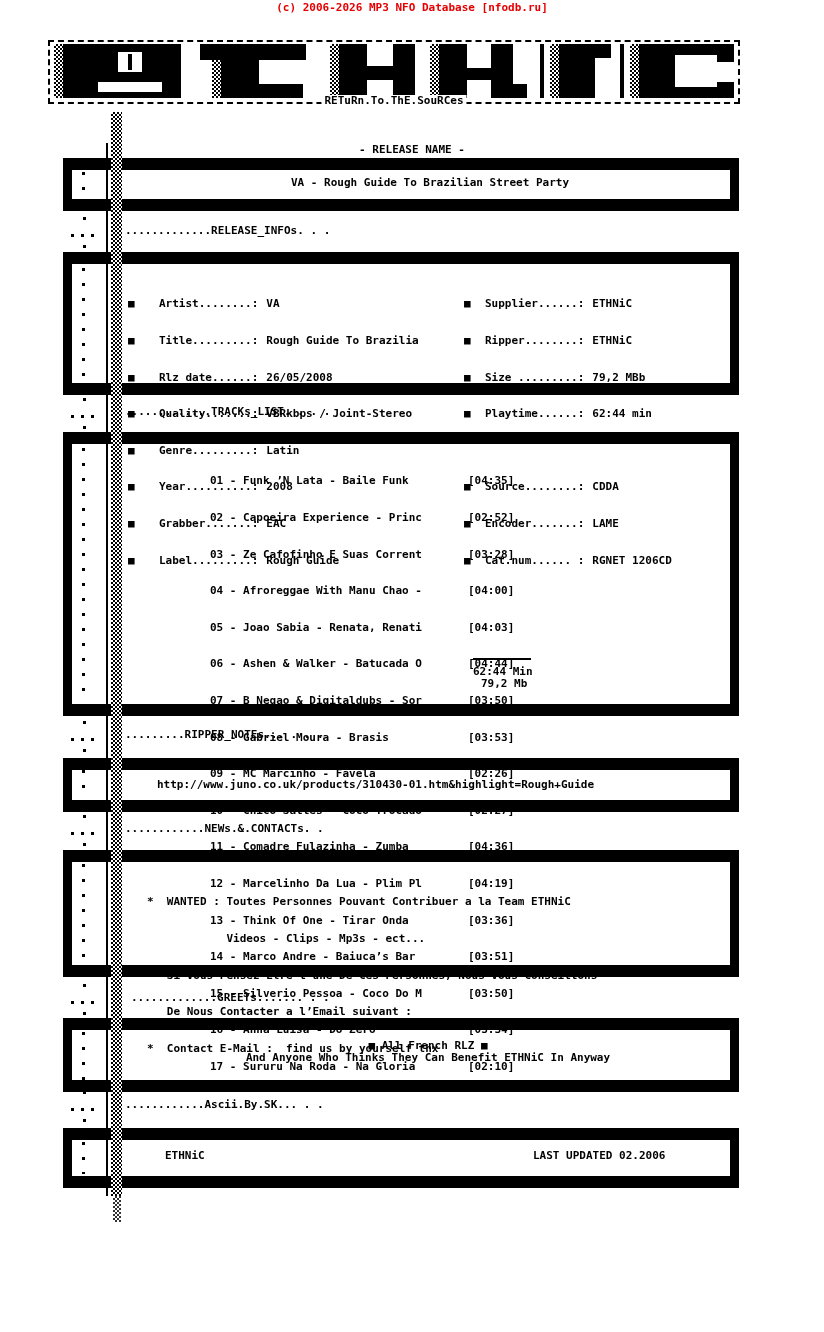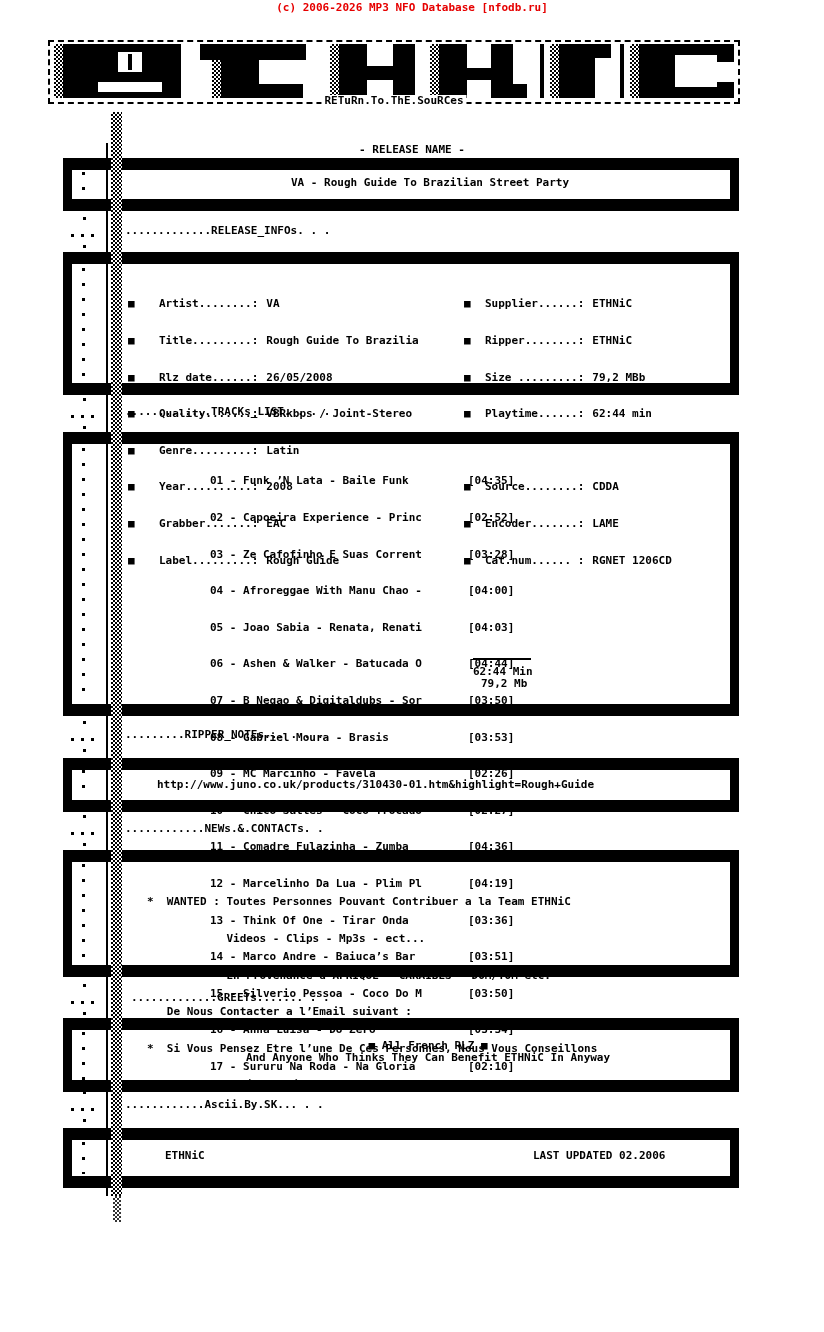--- a/index.html
+++ b/index.html
@@ -167,23 +167,22 @@
   <div class="dot" style="top:815px;"></div>
   <div class="hdots" style="top:832px;"></div>
   <div class="mono z4" style="left:125px;top:823px;">............NEWs.&amp;.CONTACTs. .</div>
   <div class="dot" style="top:843px;"></div>
 
   <div class="nbox" style="top:850px;height:127px;"></div>
   <div class="dotcol" style="top:864px;height:100px;"></div>
   <div class="mono z4" style="left:147px;top:872px;">
     <div class="cline">*  WANTED : Toutes Personnes Pouvant Contribuer a la Team ETHNiC</div>
     <div class="cline">            Videos - Clips - Mp3s - ect...</div>
-    <div class="cline">            En Provenance d’AFRIQUE - CARAIBES - DOM/TOM etc.</div>
+    <div class="cline">*  Si Vous Pensez Etre l’une De Ces Personnes, Nous Vous Conseillons</div>
     <div class="cline">   De Nous Contacter a l’Email suivant :</div>
-    <div class="cline">*  Si Vous Pensez Etre l’une De Ces Personnes, Nous Vous Conseillons</div>
     <div class="cline">*  Contact E-Mail :  find us by yourself thx</div>
   </div>
 
   <div class="dot" style="top:984px;"></div>
   <div class="hdots" style="top:1001px;"></div>
   <div class="mono z4" style="left:131px;top:992px;">.............GREETs....... . .</div>
   <div class="dot" style="top:1012px;"></div>
 
   <div class="nbox" style="top:1018px;height:74px;"></div>
   <div class="dotcol" style="top:1032px;height:48px;"></div>

